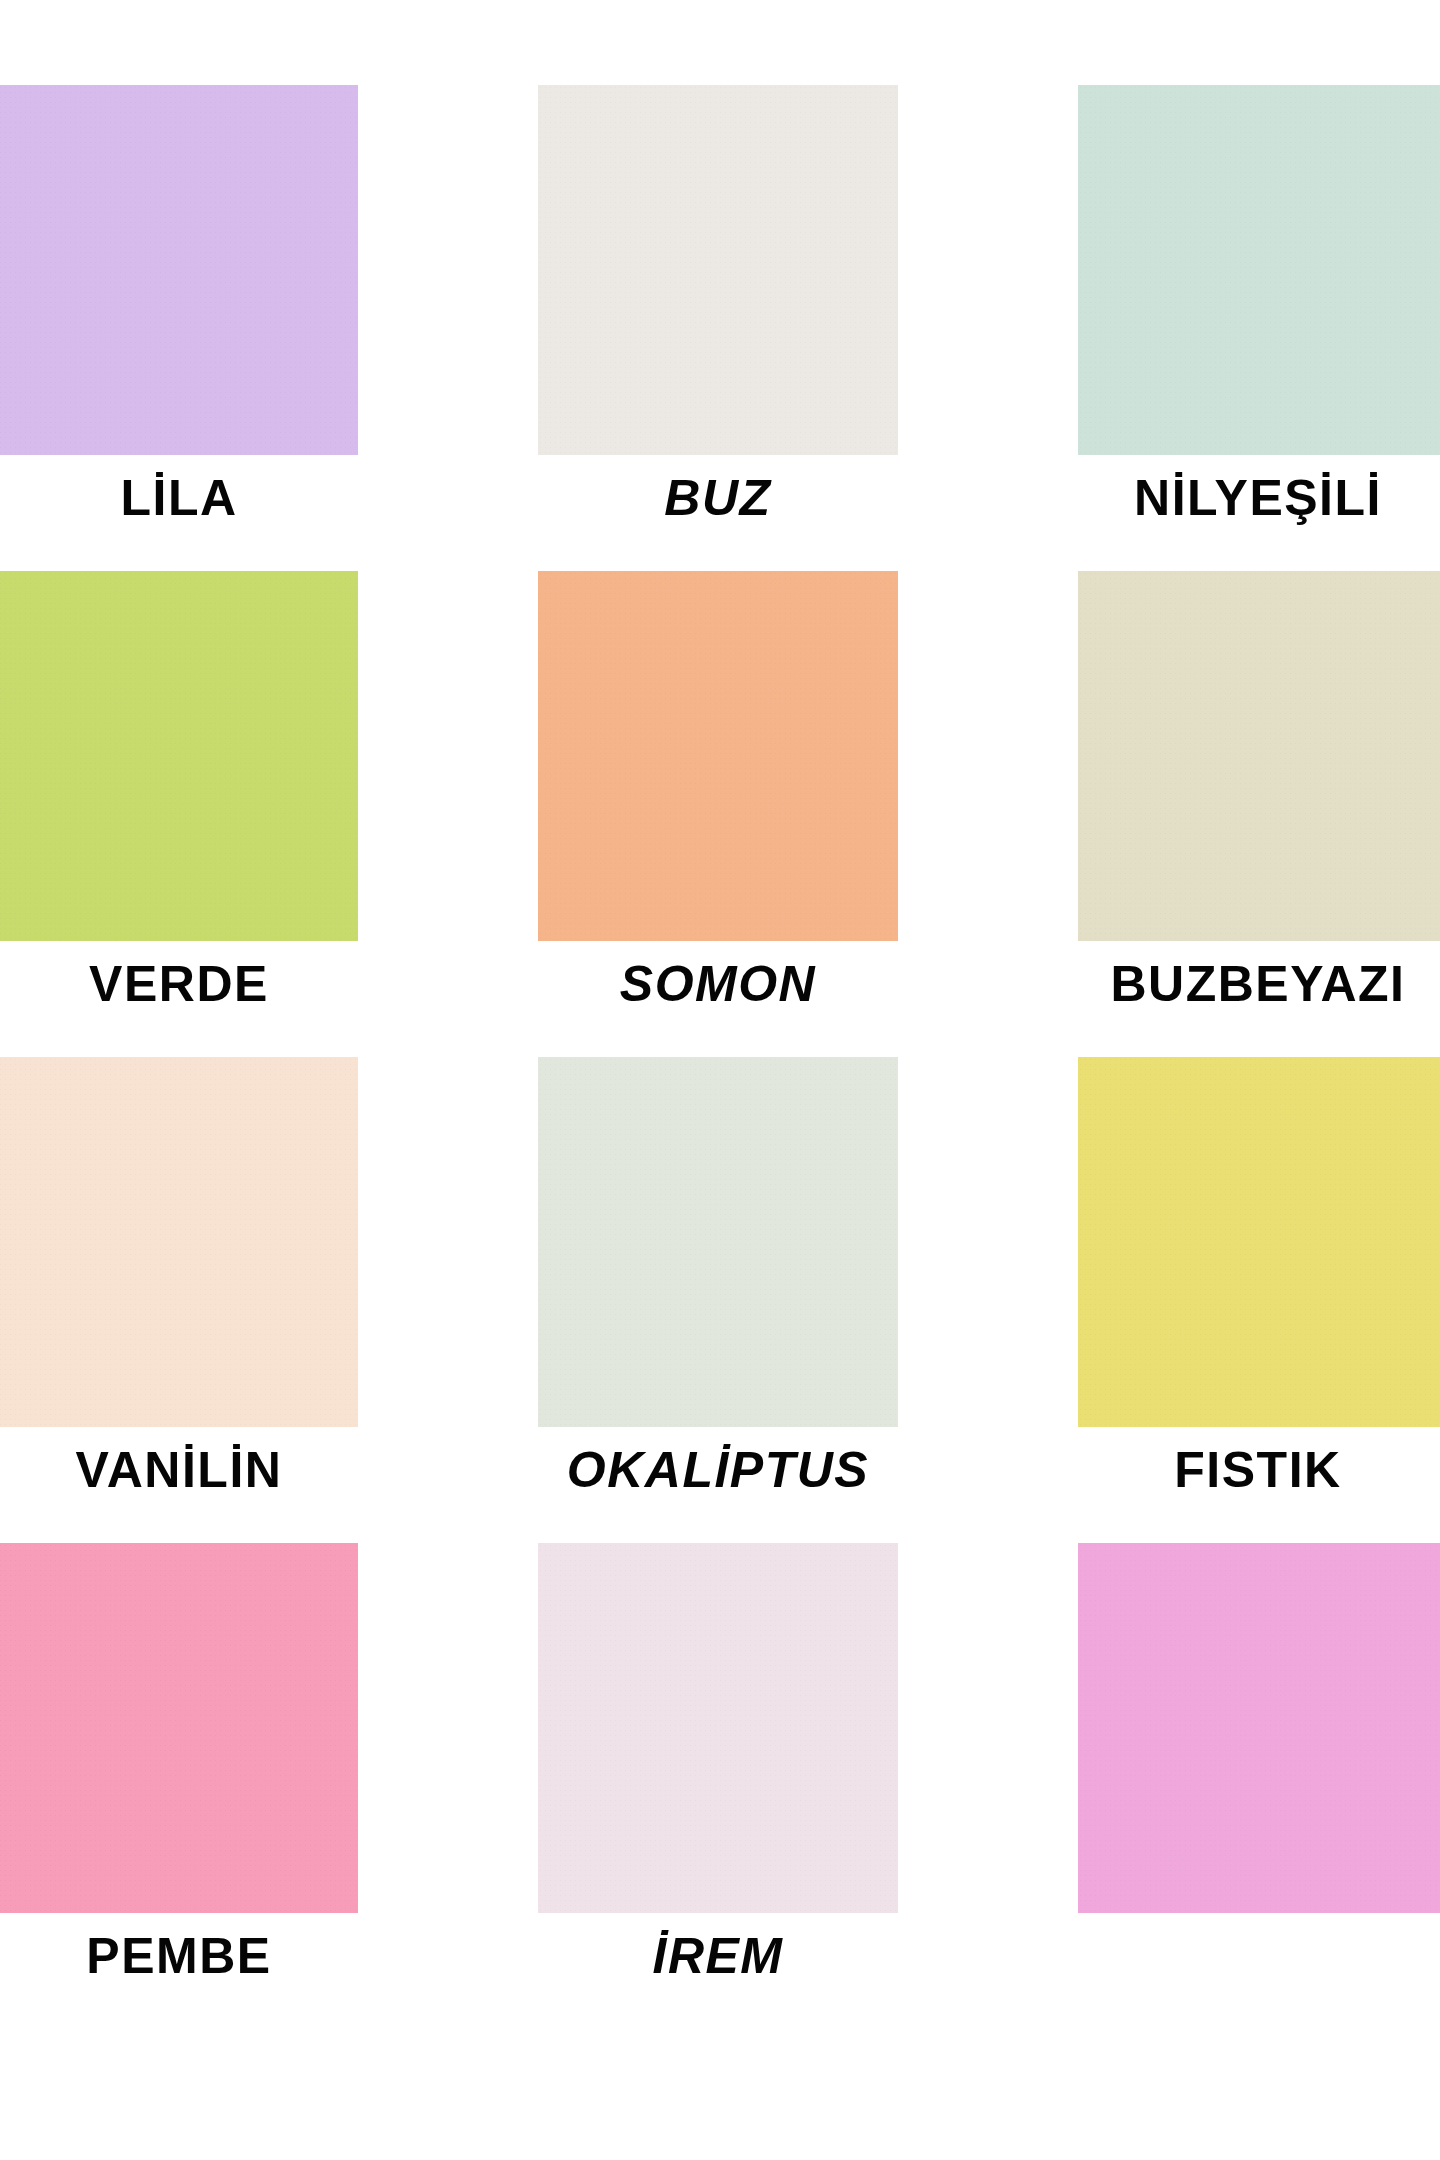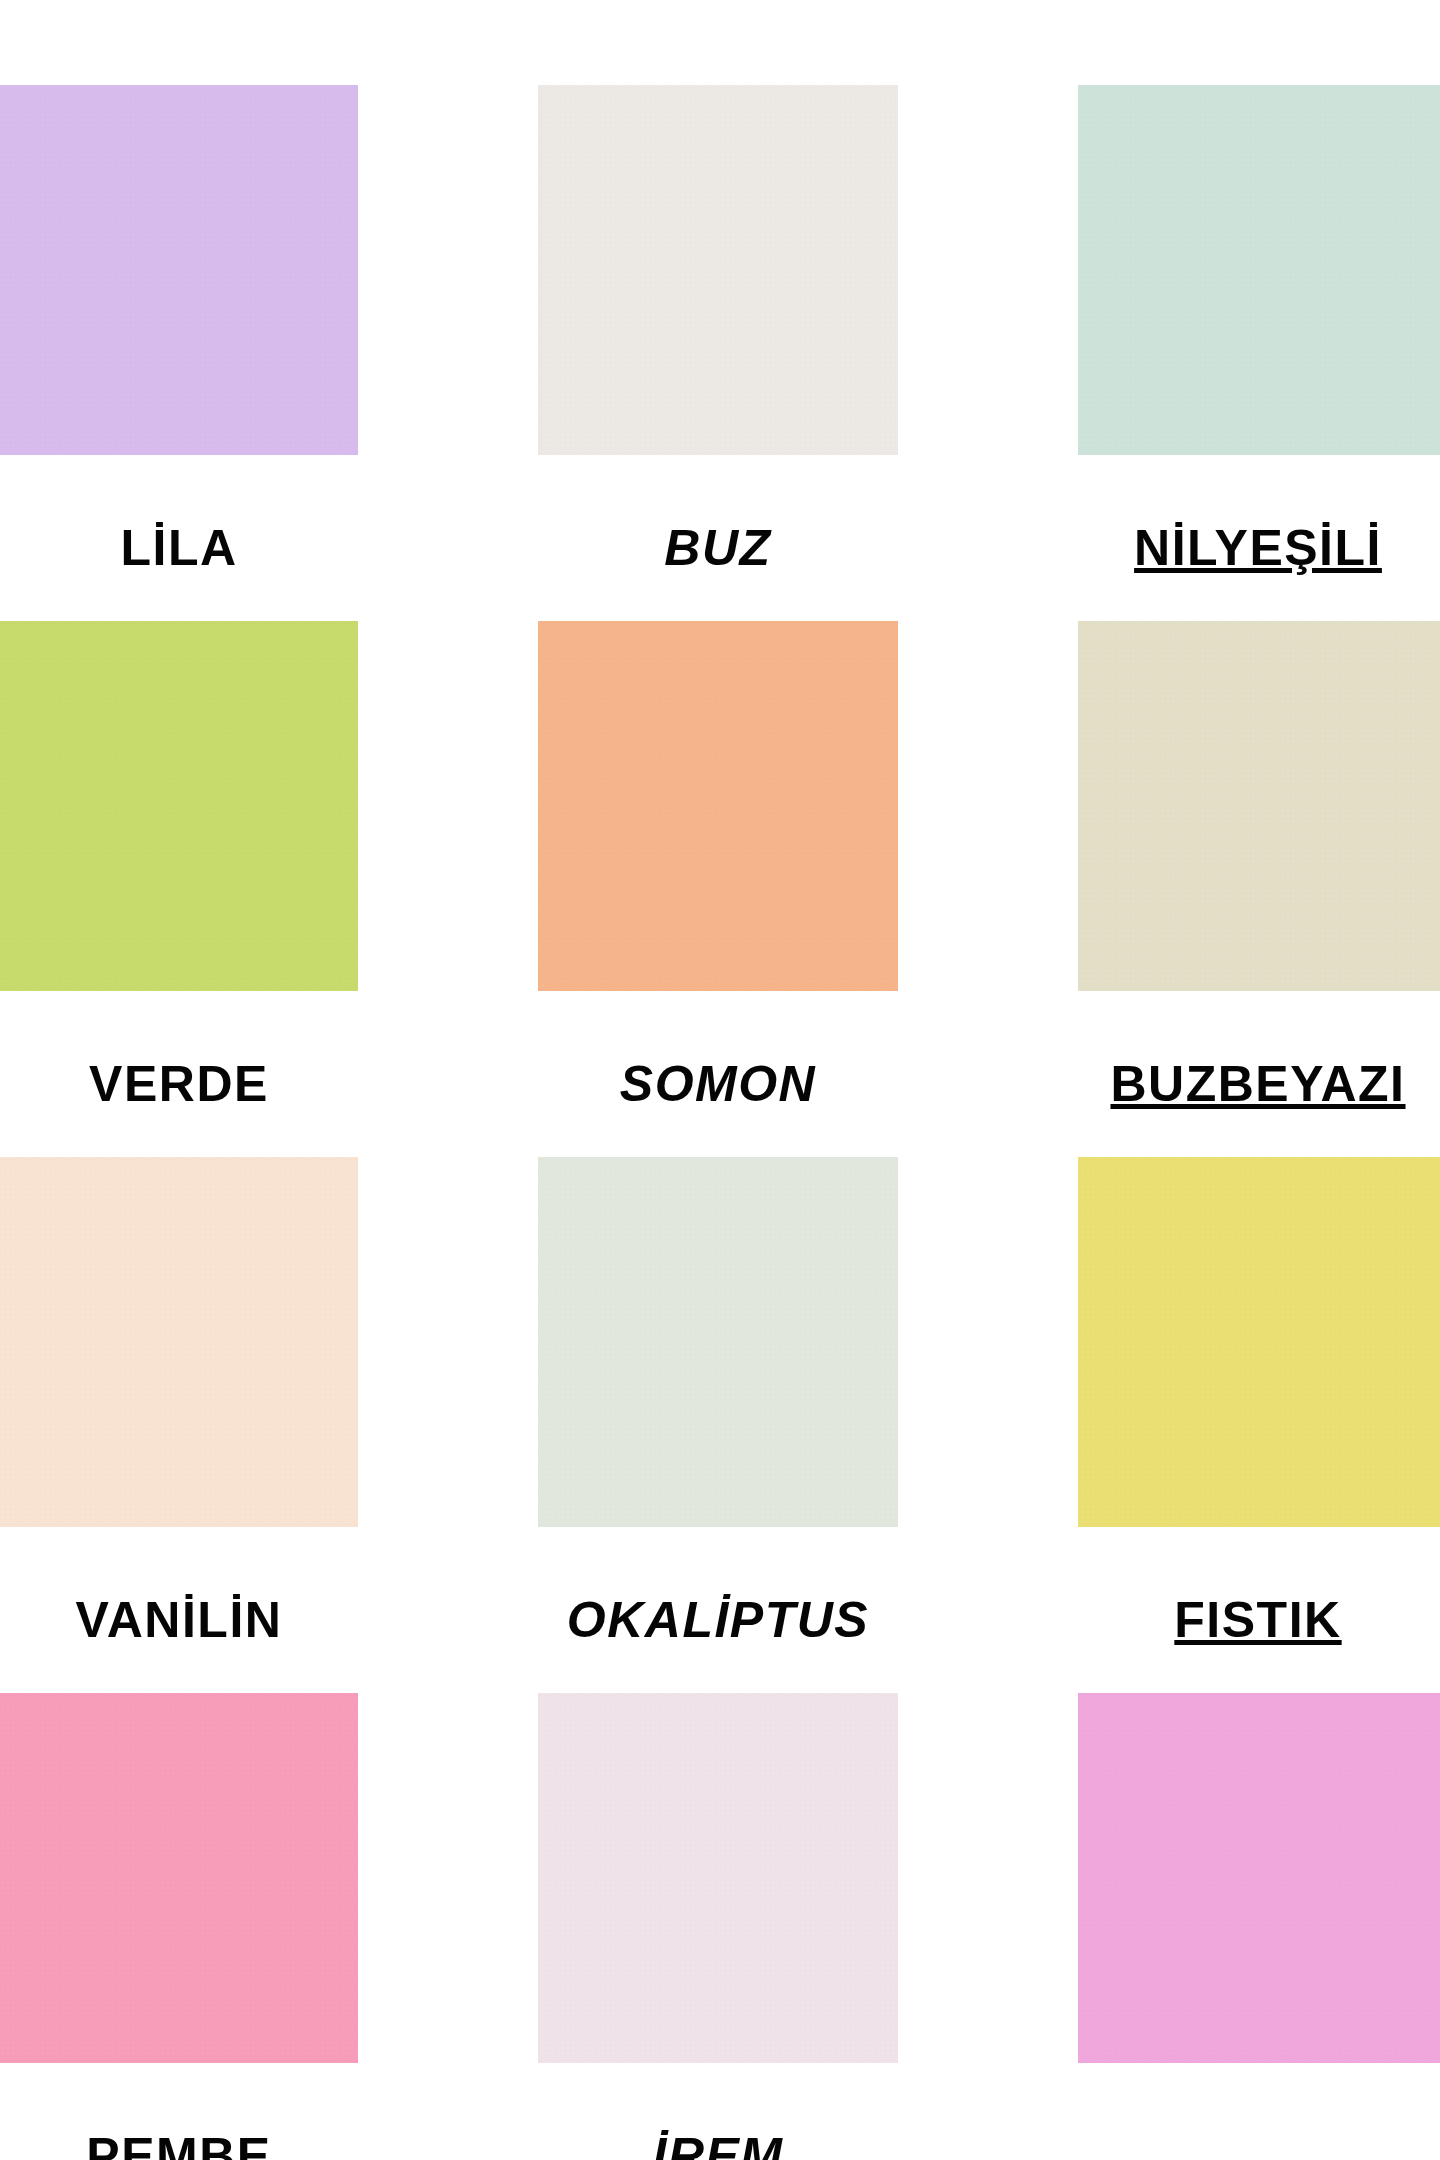--- a/index.html
+++ b/index.html
@@ -58,33 +58,33 @@
     opacity: .05;
     background-image:
       radial-gradient(rgba(0,0,0,.5) .5px, transparent .6px),
       radial-gradient(rgba(255,255,255,.6) .5px, transparent .6px);
     background-size: 5px 5px, 7px 7px;
     background-position: 0 0, 3px 2px;
     pointer-events: none;
   }
 
   .swatch-label {
-    margin-top: 68px;
+    margin-top: 18px;
     margin-bottom: 48px;
     font-size: 50px;
     font-weight: 700;
     letter-spacing: 1.5px;
     color: #050505;
     line-height: 1;
     white-space: nowrap;
   }
 
   
   .cell.col-1 .swatch-label { transform: translateX(31px); }
-  .cell.col-3 .swatch-label { transform: translateX(-30px); text-decoration: underline; }
+  .cell.col-3 .swatch-label { transform: translateX(-30px); }
 </style>
 </head>
 <body style="background-color: rgb(255, 255, 255);">
 
 <div id="palette-sheet">
   <div class="swatch-grid">
 
     <div class="cell col-1">
       <div class="swatch" style="background-color: rgb(214, 187, 236);"></div>
       <div class="swatch-label">LİLA</div>

